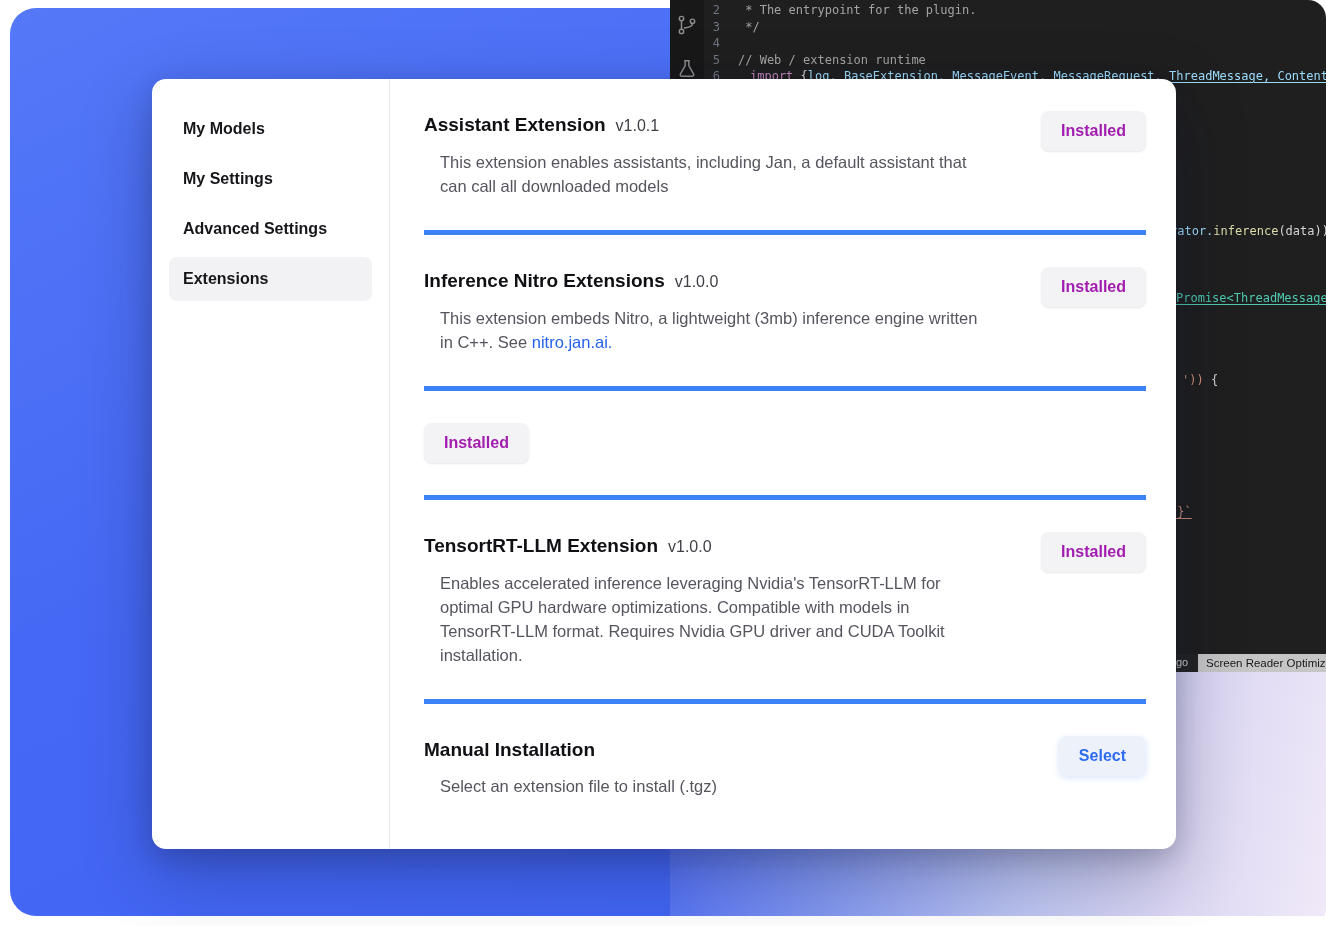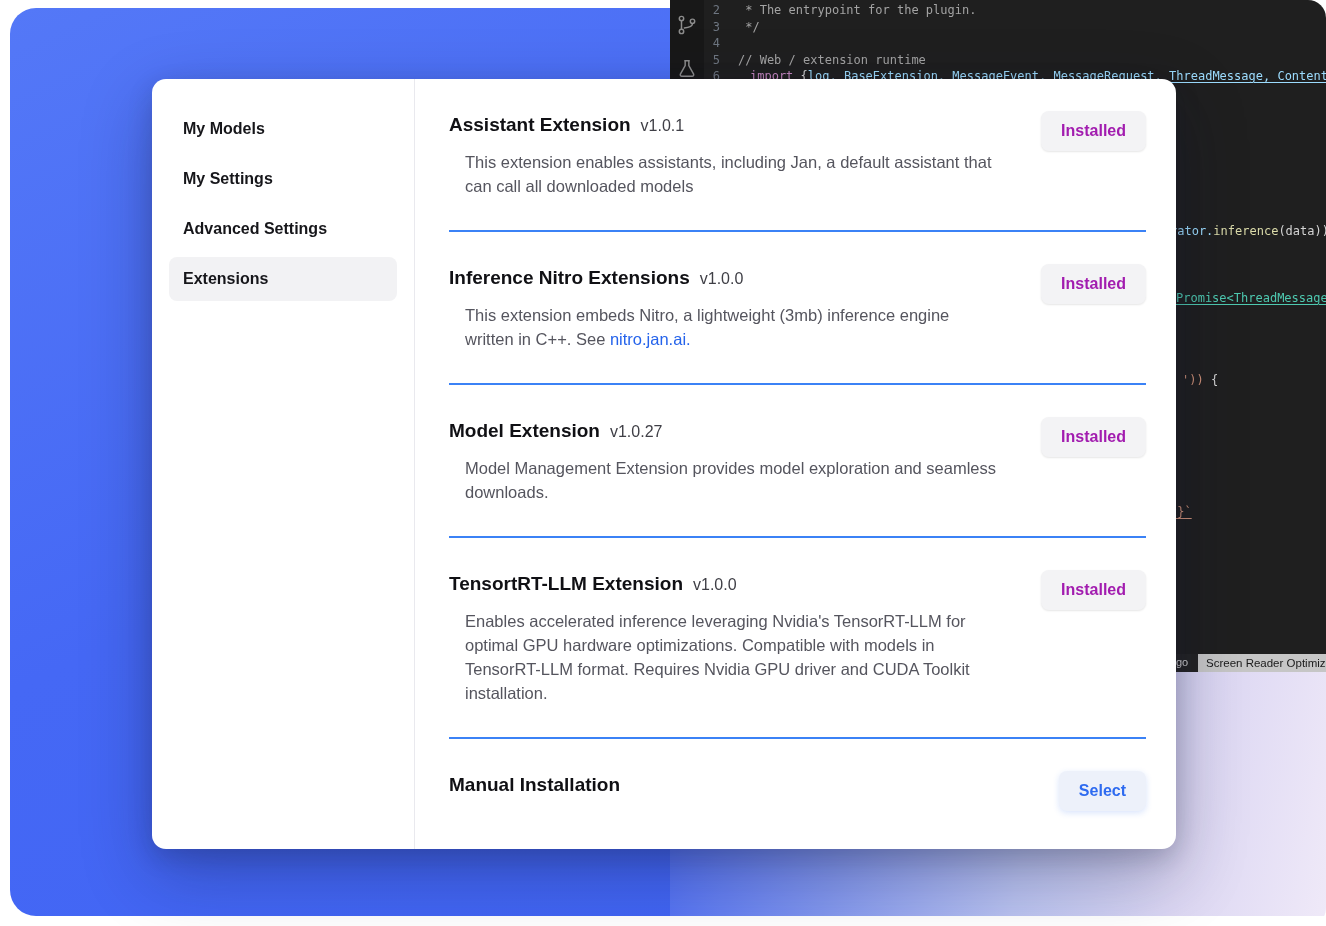--- a/index.html
+++ b/index.html
@@ -53,32 +53,32 @@
     background: #c6c6c6; color: #1a1a1a; font-size: 11.5px; line-height: 18px;
     padding: 0 8px; white-space: nowrap; overflow: hidden;
   }
 
   
   .modal {
     position: absolute; left: 152px; top: 79px; width: 1024px; height: 770px;
     background: #ffffff; border-radius: 14px; overflow: hidden; display: flex;
     box-shadow: 0 24px 70px rgba(15, 20, 50, .30), 0 8px 24px rgba(15, 20, 50, .18);
   }
-  .sidebar { width: 263px; flex: none; border-right: 1px solid #e9e9ee; padding: 28px 17px 0; }
+  .sidebar { width: 238px; flex: none; border-right: 1px solid #e9e9ee; padding: 28px 17px 0; }
   .side-item {
     height: 44px; display: flex; align-items: center; padding: 0 14px;
     border-radius: 8px; font-size: 16px; font-weight: 700; color: #16161a;
     margin-bottom: 6px; cursor: pointer;
   }
   .side-item.active { background: #f2f2f4; }
 
   .content { flex: 1; padding: 32px 30px 0 34px; overflow: hidden; }
   .ext-row {
     display: flex; justify-content: space-between; align-items: flex-start;
-    padding: 32px 0; border-bottom: 2px solid #3b82f6; gap: 24px;
+    padding: 32px 0; border-bottom: 5px solid #3b82f6; gap: 24px;
   }
   .ext-row:first-child { padding-top: 0; }
   .ext-row:last-child { border-bottom: none; }
   .ext-info { max-width: 578px; }
   .ext-title { margin: 0; font-size: 19px; line-height: 28px; font-weight: 700; color: #101014; }
   .ext-version { font-size: 16px; font-weight: 400; color: #3f3f46; margin-left: 10px; }
   .ext-desc { margin: 10px 16px 0; font-size: 16.5px; line-height: 24px; color: #55555e; }
   .desc-link { color: #2563eb; text-decoration: none; cursor: pointer; }
   .ext-action { flex: none; }
   .btn {
@@ -173,42 +173,39 @@
         <div class="ext-info">
           <h3 class="ext-title"><span>Inference Nitro Extensions</span><span class="ext-version">v1.0.0</span></h3>
           <p class="ext-desc"><span>This extension embeds Nitro, a lightweight (3mb) inference engine written in C++. See </span><a class="desc-link">nitro.jan.ai.</a></p>
         </div>
         <div class="ext-action">
           <button class="btn btn-installed">Installed</button>
         </div>
       </section>
 
       <section class="ext-row">
-        <div class="ext-info">
-          <h3 class="ext-title"><span>Model Extension</span><span class="ext-version">v1.0.27</span></h3>
-          <p class="ext-desc">Model Management Extension provides model exploration and seamless downloads.</p>
-        </div>
         <div class="ext-action">
           <button class="btn btn-installed">Installed</button>
         </div>
       </section>
 
       <section class="ext-row">
         <div class="ext-info">
           <h3 class="ext-title"><span>TensortRT-LLM Extension</span><span class="ext-version">v1.0.0</span></h3>
           <p class="ext-desc">Enables accelerated inference leveraging Nvidia's TensorRT-LLM for optimal GPU hardware optimizations. Compatible with models in TensorRT-LLM format. Requires Nvidia GPU driver and CUDA Toolkit installation.</p>
         </div>
         <div class="ext-action">
           <button class="btn btn-installed">Installed</button>
         </div>
       </section>
 
       <section class="ext-row">
         <div class="ext-info">
           <h3 class="ext-title">Manual Installation</h3>
+          <p class="ext-desc">Select an extension file to install (.tgz)</p>
         </div>
         <div class="ext-action">
           <button class="btn btn-select">Select</button>
         </div>
       </section>
 
     </main>
   </div>
 
 </div>

